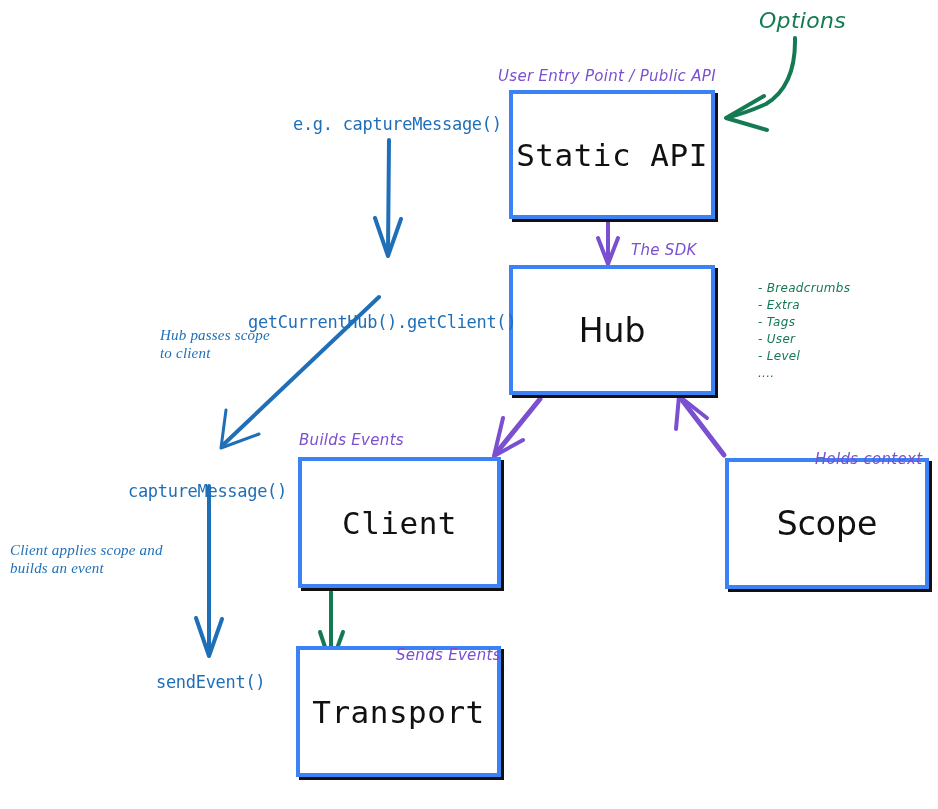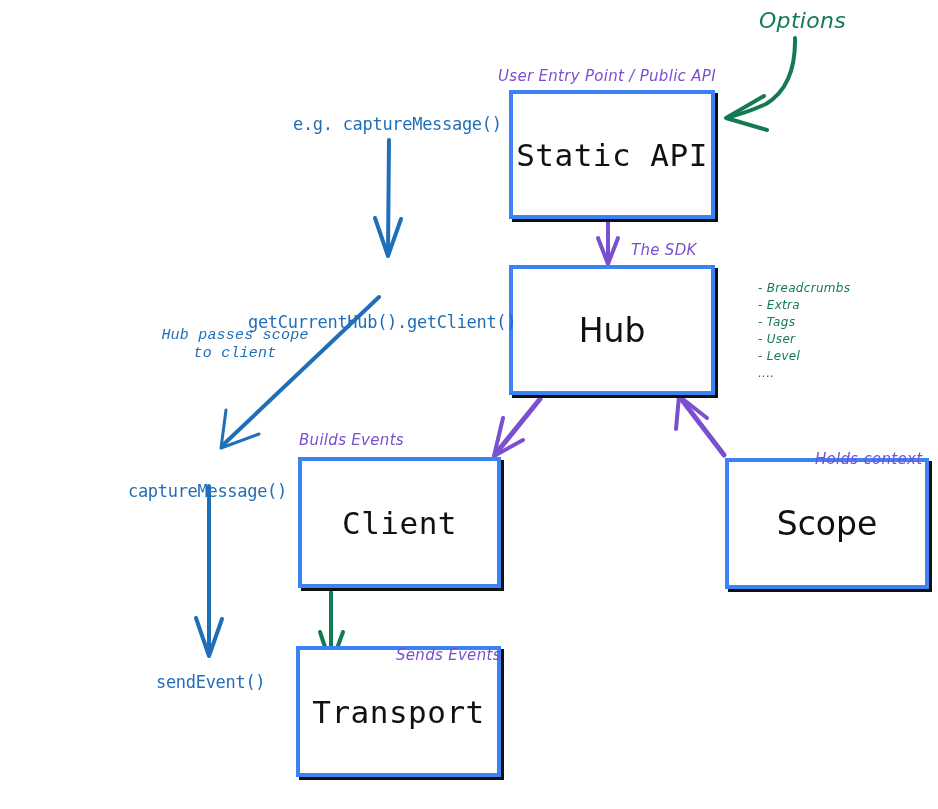--- a/index.html
+++ b/index.html
@@ -63,25 +63,24 @@
     white-space: pre;
     line-height: 1.18;
   }
   .ann.mono {
     font-family: "DejaVu Sans Mono", "Liberation Mono", monospace;
     font-size: 17px;
     color: #1f6fb8;
     letter-spacing: -0.3px;
   }
   .ann.hand-blue {
-    font-family: Liberation Mono, monospace;
+    font-family: Liberation Serif, serif;
     font-size: 15px;
     color: #1f6fb8;
     font-style: italic;
-    text-align: center;
     letter-spacing: 0.2px;
   }
   .ann.hand-purple {
     font-family: "DejaVu Sans", "Liberation Sans", sans-serif;
     font-size: 15px;
     color: #7a4fd0;
     font-style: italic;
     letter-spacing: 0.3px;
   }
   .ann.hand-green {
@@ -212,14 +211,16 @@
     <div>....</div>
   </div>
 
   <div class="ann mono" id="lbl-eg-capture">e.g. captureMessage()</div>
   <div class="ann mono" id="lbl-getcurrent">getCurrentHub().getClient()</div>
   <div class="ann mono" id="lbl-capture">captureMessage()</div>
   <div class="ann mono" id="lbl-sendevent">sendEvent()</div>
 
   <div class="ann hand-blue" id="lbl-hub-passes">Hub passes scope
 to client</div>
+  <div class="ann hand-blue" id="lbl-client-app">Client applies scope and
+builds an event</div>
 
 </div>
 
 </body></html>

